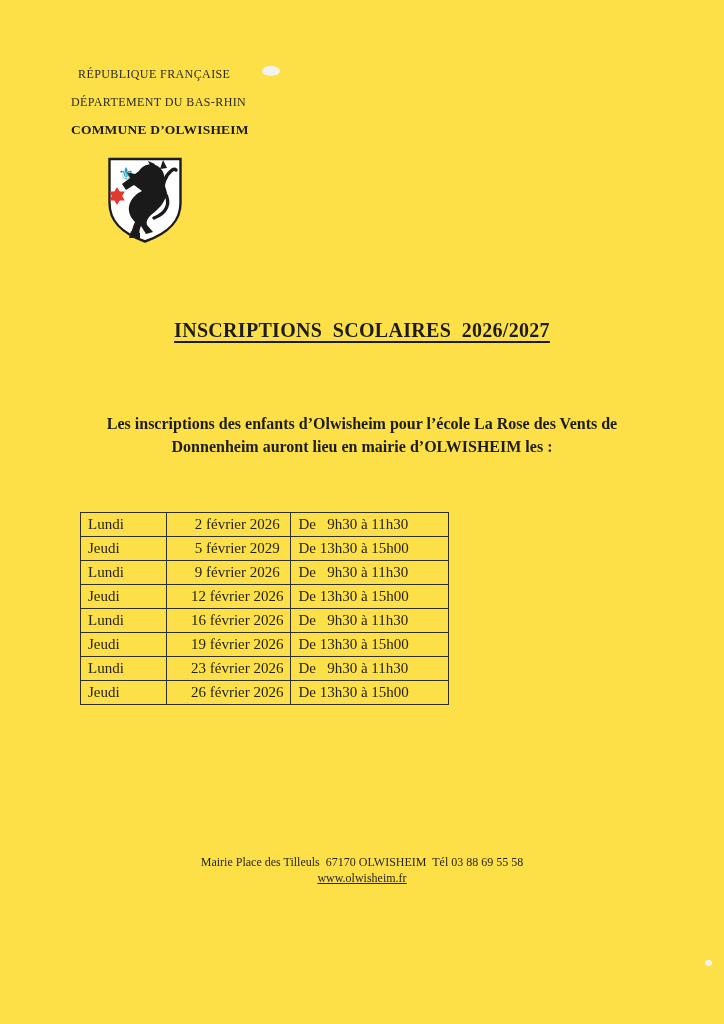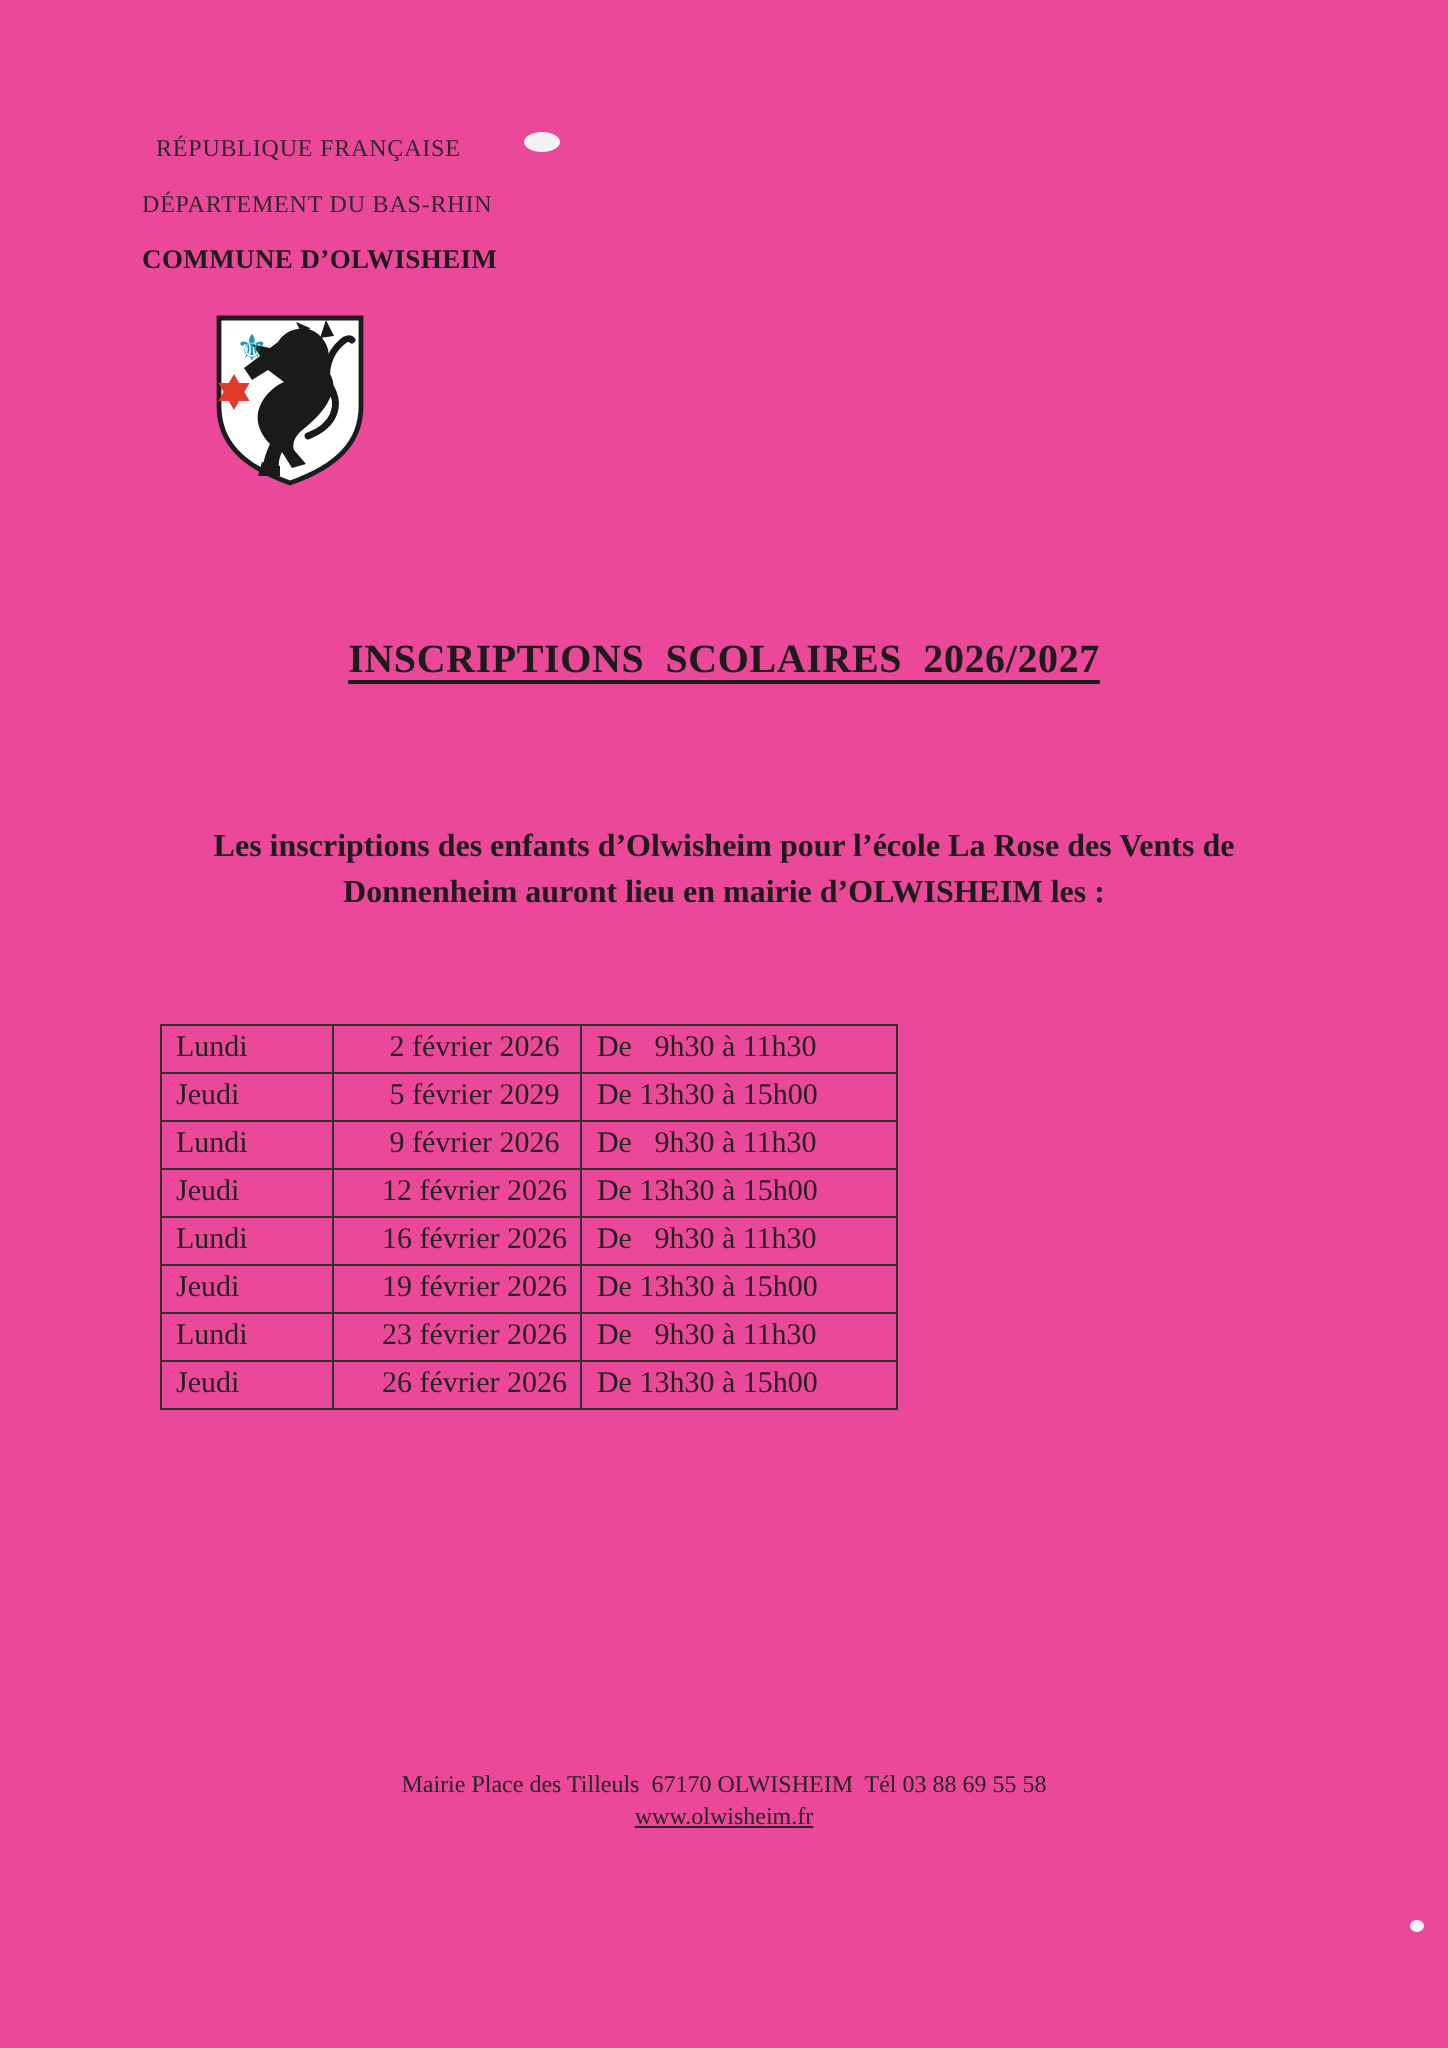--- a/index.html
+++ b/index.html
@@ -1,20 +1,20 @@
 <!DOCTYPE html>
 <html><head>
 <meta charset="utf-8">
 <style>
   html, body { margin: 0; padding: 0; background: #ffffff; }
   .page {
     position: relative;
     width: 724px;
     height: 1024px;
-    background: #ec4899;
+    background: #fde047;
     font-family: "Liberation Serif", "DejaVu Serif", serif;
     color: #1f1f1f;
     overflow: hidden;
   }
   .lh-line { position: absolute; letter-spacing: 0.4px; color: #2a2a2a; }
   .lh-1 { left: 78px; top: 67px;  font-size: 12px; }
   .lh-2 { left: 71px; top: 95px;  font-size: 12px; }
   .lh-3 { left: 71px; top: 122px; font-size: 13.5px; font-weight: bold; letter-spacing: 0.2px; color: #1c1c1c; }
   .coat { position: absolute; left: 106px; top: 155px; width: 78px; height: 90px; }
   .doc-title {
@@ -43,21 +43,21 @@
     border: 1px solid #303030;
     padding: 2px 7px;
     height: 19px;
     white-space: pre;
     vertical-align: middle;
     overflow: hidden;
   }
   table.schedule td.cell-date { text-align: center; padding-left: 24px; }
   .footer {
     position: absolute; top: 854px; left: 0; width: 100%;
-    text-align: center; font-size: 12px; line-height: 16px; color: #262626; margin-top: 30px;
+    text-align: center; font-size: 12px; line-height: 16px; color: #262626;
   }
   .footer .addr { white-space: pre; }
   .link { text-decoration: underline; cursor: pointer; }
   .artifact { position: absolute; border-radius: 50%; }
   .artifact.a1 { left: 262px; top: 66px;  width: 18px; height: 10px; background: #f2f2f2; }
   .artifact.a2 { left: 705px; top: 960px; width: 7px;  height: 6px;  background: #f3f3f3; }
 </style>
 </head>
 <body>
 

